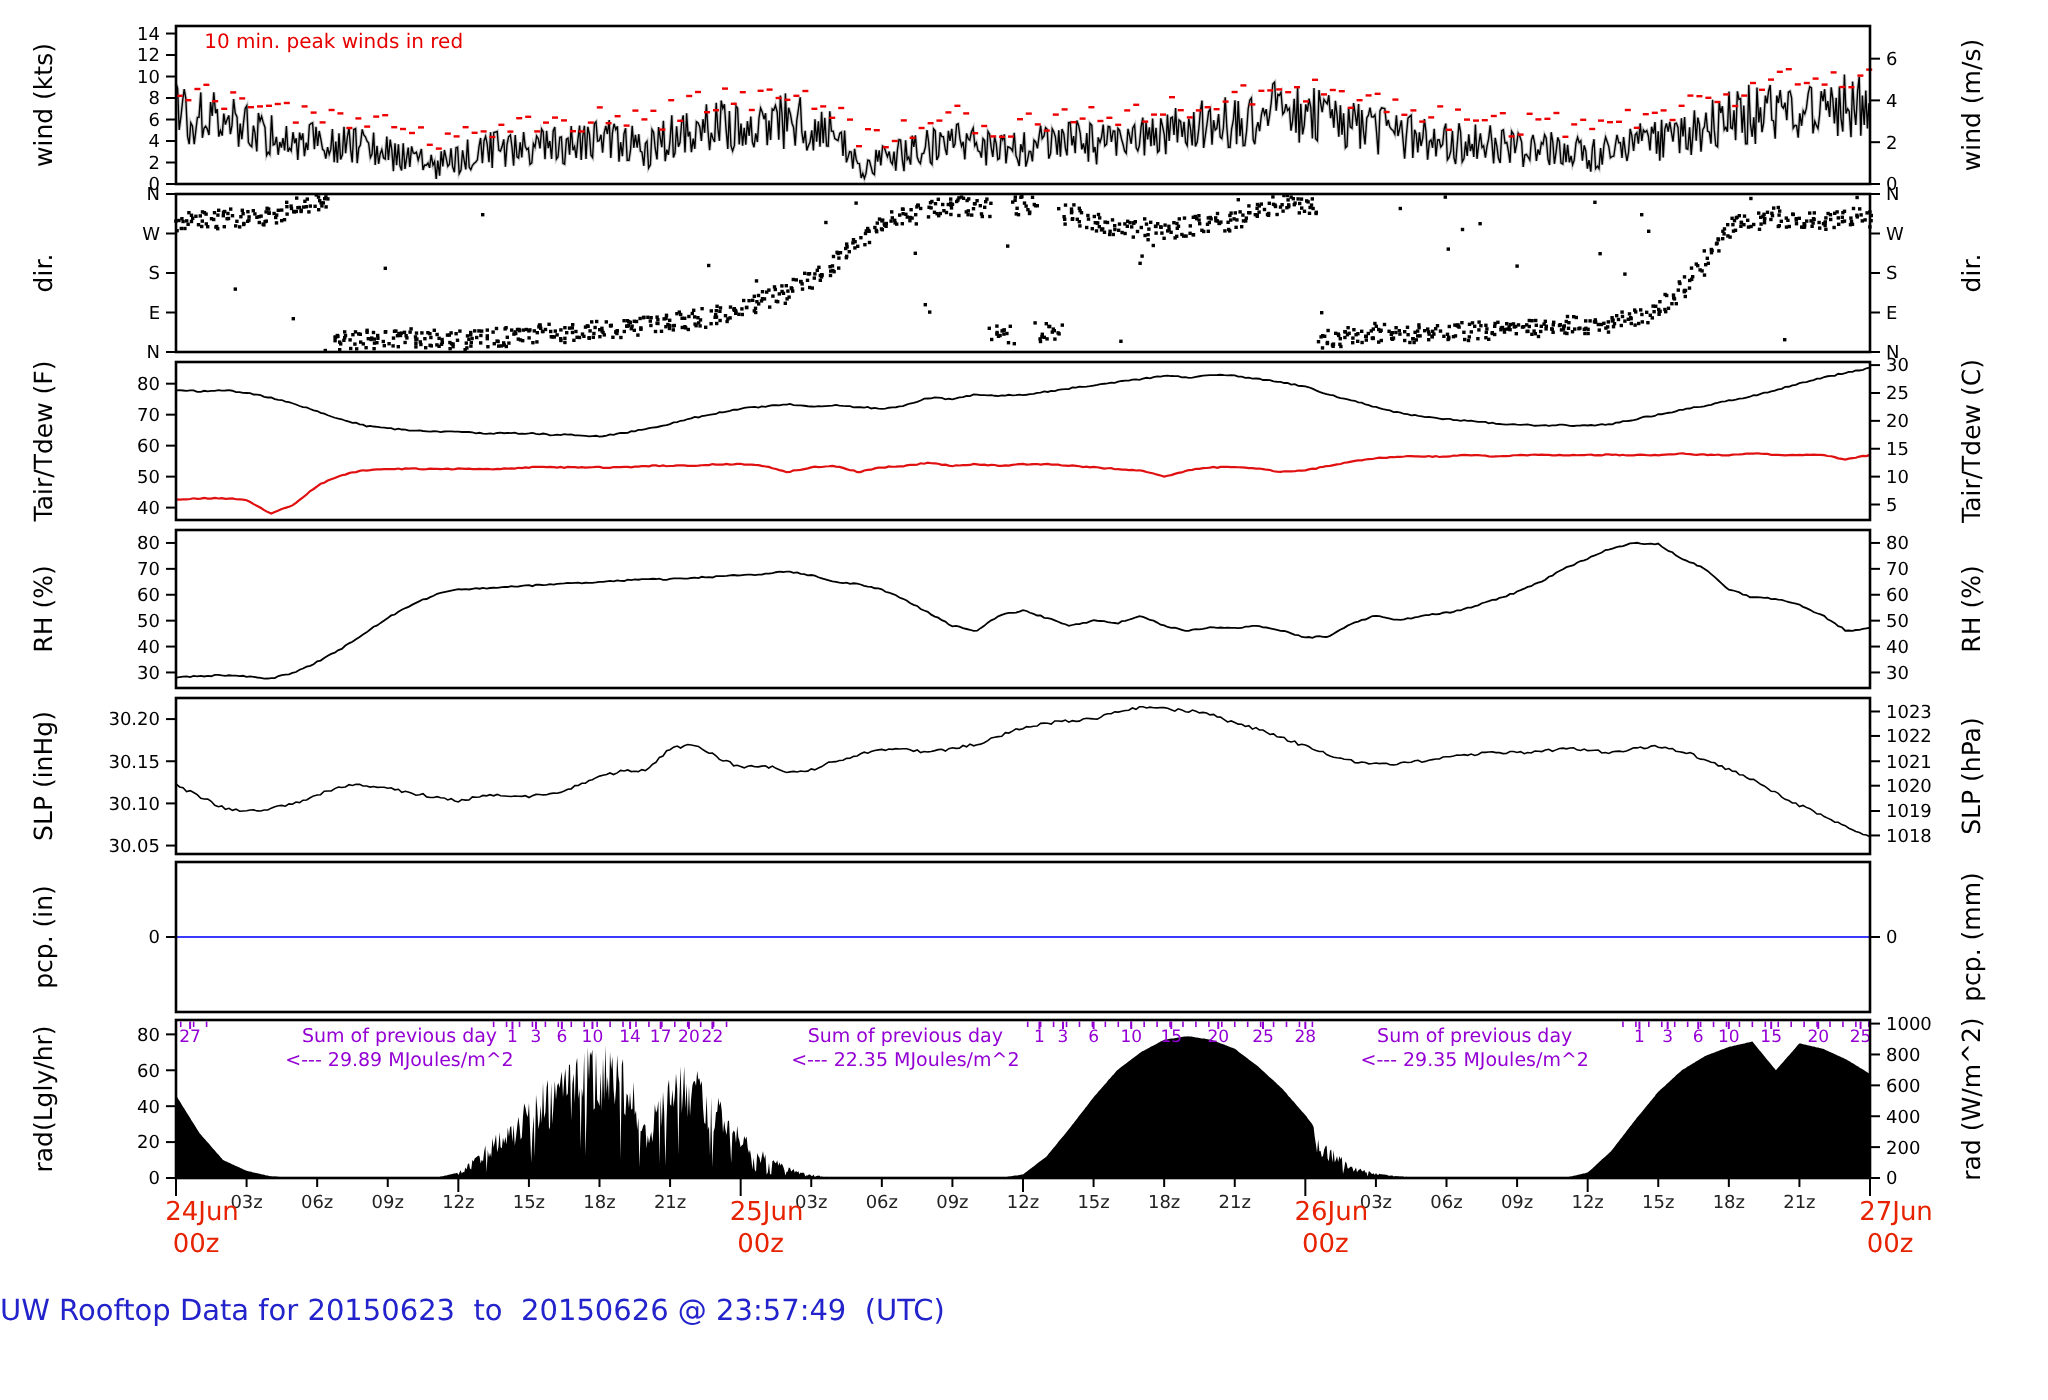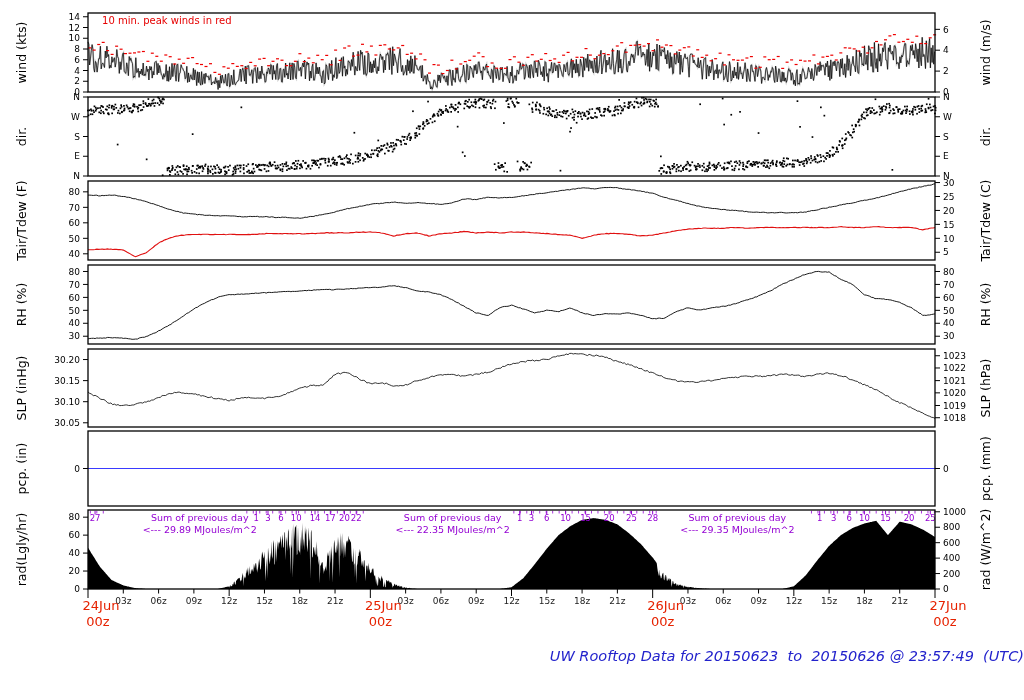--- a/index.html
+++ b/index.html
@@ -1,21 +1,21 @@
 <!DOCTYPE html>
 <html><head>
 <meta charset="utf-8">
 <style>
   html,body{margin:0;padding:0;background:#ffffff;}
   .root{position:relative;width:1024px;height:700px;background:#fff;overflow:hidden;
         font-family:"DejaVu Sans","Liberation Sans",sans-serif;}
   svg{position:absolute;left:0;top:0;}
   svg text{font-family:"DejaVu Sans","Liberation Sans",sans-serif;}
-  .title{position:absolute;left:0;top:648px;width:1024px;text-align:right;
-         font-size:14.5px;white-space:pre;font-style:italic;}
+  .title{position:absolute;left:0;top:648px;width:1024px;text-align:left;
+         font-size:14.5px;white-space:pre;}
 </style>
 </head>
 <body>
 
 <div class="root">
   <svg id="plot" width="1024" height="700">
       <g>
         <line x1="83" y1="92" x2="88" y2="92" stroke="#000" stroke-width="1"></line>
         <text x="80" y="95.2" text-anchor="end" font-size="9" fill="#000">0</text>
         <line x1="83" y1="81.25170068027211" x2="88" y2="81.25170068027211" stroke="#000" stroke-width="1"></line>

